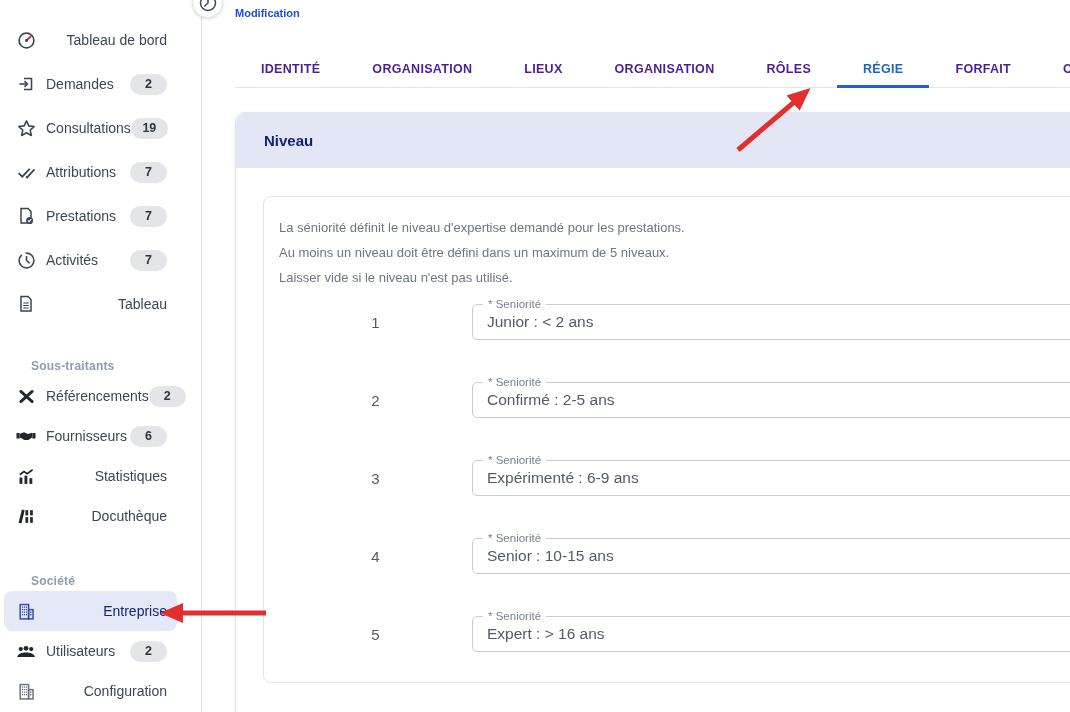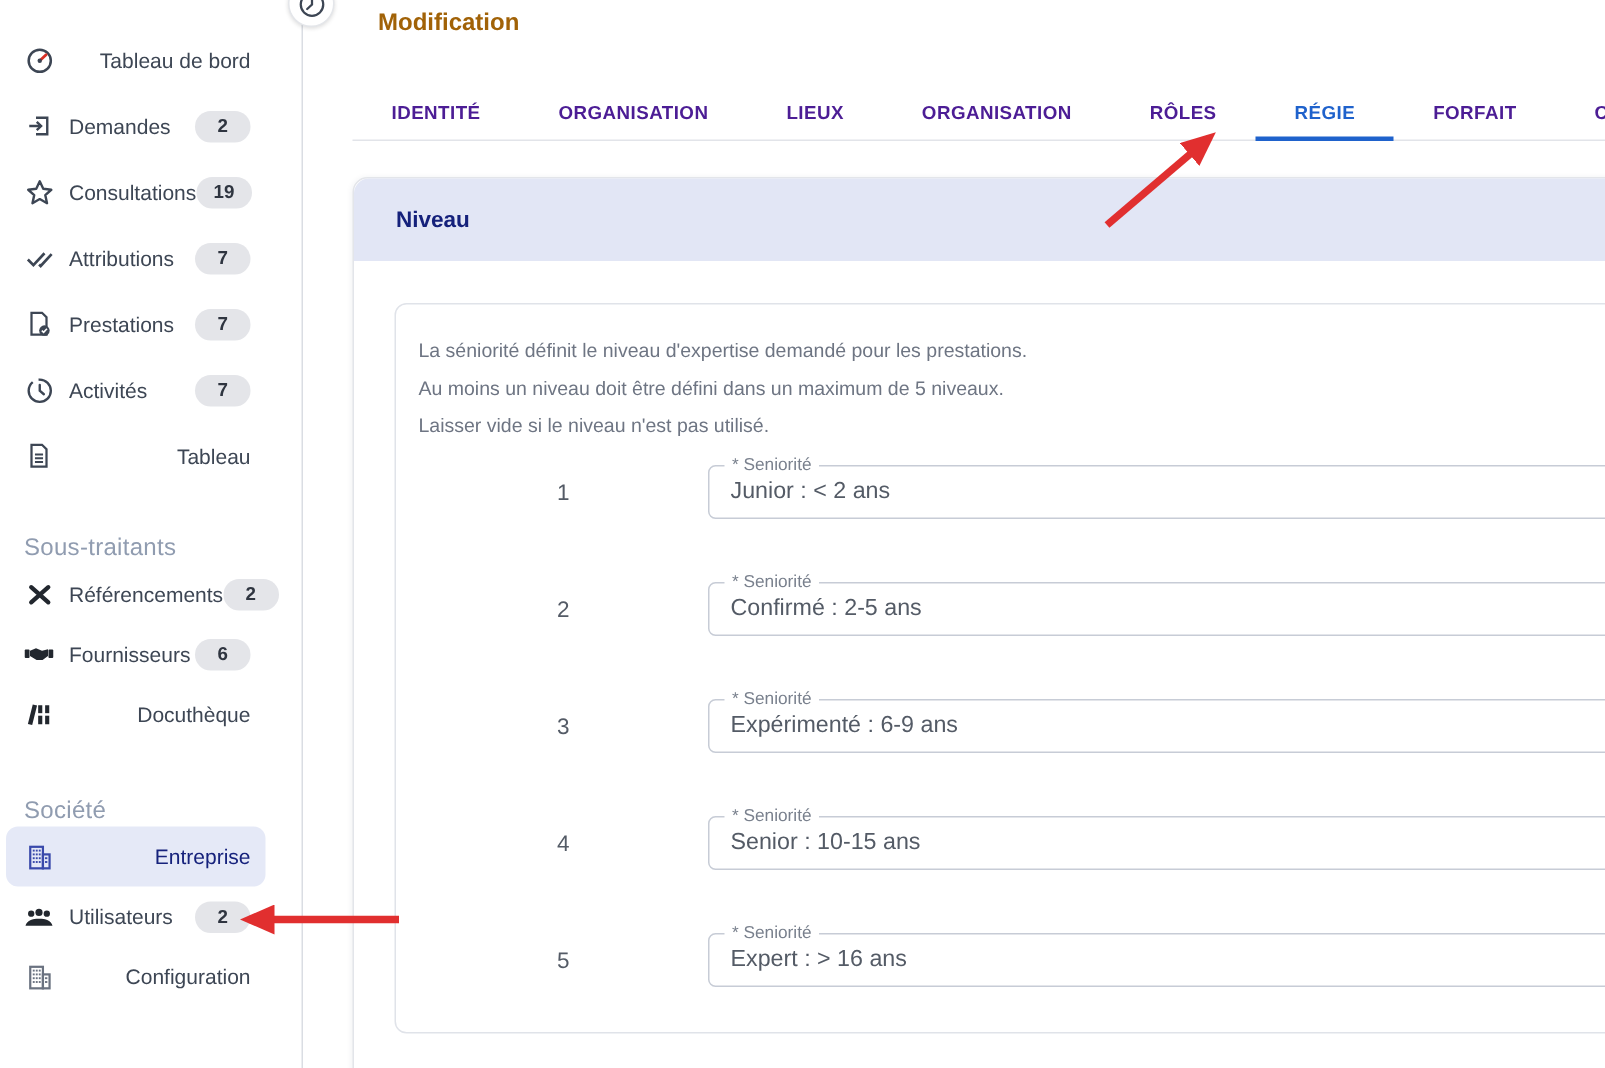--- a/index.html
+++ b/index.html
@@ -16,33 +16,33 @@
   .side-item.h44 { height:44px; }
   .side-item.h40 { height:40px; }
   .side-item .icn { width:20px; height:20px; display:flex; align-items:center;
     justify-content:center; flex:none; }
   .side-item .lbl { margin-left:10px; font-size:14px; color:#3d4654; white-space:nowrap; }
   .side-item.active { background:#e5e9f7;gap:20px; }
   .side-item.active .lbl { color:#16227c; font-weight:400; }
   .badge { margin-left:auto; min-width:37px; height:21px; line-height:21px;
     text-align:center; background:#e4e5e9; border-radius:11px; font-size:12.5px;
     font-weight:bold; color:#2f3540; }
-  .sec-header { height:20px; margin:30px 0 0 16px; display:flex; align-items:center;
-    font-size:16px; font-weight:normal; color:#909cb0; letter-spacing:.2px; }
+  .sec-header { height:20px; margin:30px 0 0 31px; display:flex; align-items:center;
+    font-size:12px; font-weight:bold; color:#909cb0; letter-spacing:.2px; }
   .sec-header.societe { margin-top:35px; }
 
   
   .top-circle { position:absolute; left:192px; top:-13px; width:31px; height:31px;
     border-radius:50%; background:#fff; border:1px solid #e4e6ea;
     box-shadow:0 1px 3px rgba(0,0,0,.14); z-index:10; display:flex;
     align-items:center; justify-content:center; cursor:pointer; }
 
   
   .main { position:absolute; left:203px; top:0; width:867px; height:712px; }
-  .page-title { margin:7px 0 0 49px; font-size:16px; font-weight:bold; color:#a16207; }
+  .page-title { margin:7px 0 0 32px; font-size:11px; font-weight:bold; color:#1d4ed8; }
 
   .tabs { display:flex; margin:32px 0 0 32px; width:1100px; height:37px;
     border-bottom:1px solid #e2e4e9; }
   .tab { position:relative; padding:0 26px; display:flex; align-items:center;
     font-size:12.5px; font-weight:bold; letter-spacing:.3px; color:#4c1d95;
     cursor:pointer; white-space:nowrap; }
   .tab.active { color:#1f62cc; }
   .tab.active::after { content:""; position:absolute; left:0; right:0; bottom:-1px;
     height:3px; background:#1f62cc; }
 
@@ -175,20 +175,31 @@
           <svg width="20" height="14" viewBox="0 0 20 14" fill="#22272e">
               <rect x="0.5" y="4" width="3.2" height="5.6" rx="0.6"></rect>
               <rect x="16.3" y="4" width="3.2" height="5.6" rx="0.6"></rect>
               <path d="M4 4.8 L8 3.2 L12 4.9 L16 3.8 L16 8.4 L12.4 11 L8.4 11 L4 8.4 Z"></path>
             </svg>
         </span>
         <span class="lbl">Fournisseurs</span>
         <span class="badge">6</span>
       </div>
 
+      <div class="side-item h40">
+        <span class="icn">
+          <svg width="19" height="19" viewBox="0 0 18 18" fill="#22272e">
+              <rect x="2.4" y="10" width="2.7" height="6"></rect>
+              <rect x="7.1" y="8.2" width="2.7" height="7.8"></rect>
+              <rect x="11.8" y="10.6" width="2.7" height="5.4"></rect>
+              <path d="M2.6 7.3 L6.6 4.4 L9.6 6.3 L14.8 2.6" stroke="#22272e" stroke-width="1.6" fill="none"></path>
+            </svg>
+        </span>
+        <span class="lbl">Statistiques</span>
+      </div>
 
       <div class="side-item h40">
         <span class="icn">
           <svg width="19" height="19" viewBox="0 0 18 18" fill="#22272e">
               <rect x="8" y="3" width="2.6" height="5"></rect>
               <rect x="8" y="9.6" width="2.6" height="5.4"></rect>
               <rect x="12.4" y="3" width="2.6" height="5"></rect>
               <rect x="12.4" y="9.6" width="2.6" height="5.4"></rect>
               <rect x="3" y="2.6" width="2.8" height="12.8" transform="rotate(14 4.4 9)"></rect>
             </svg>

